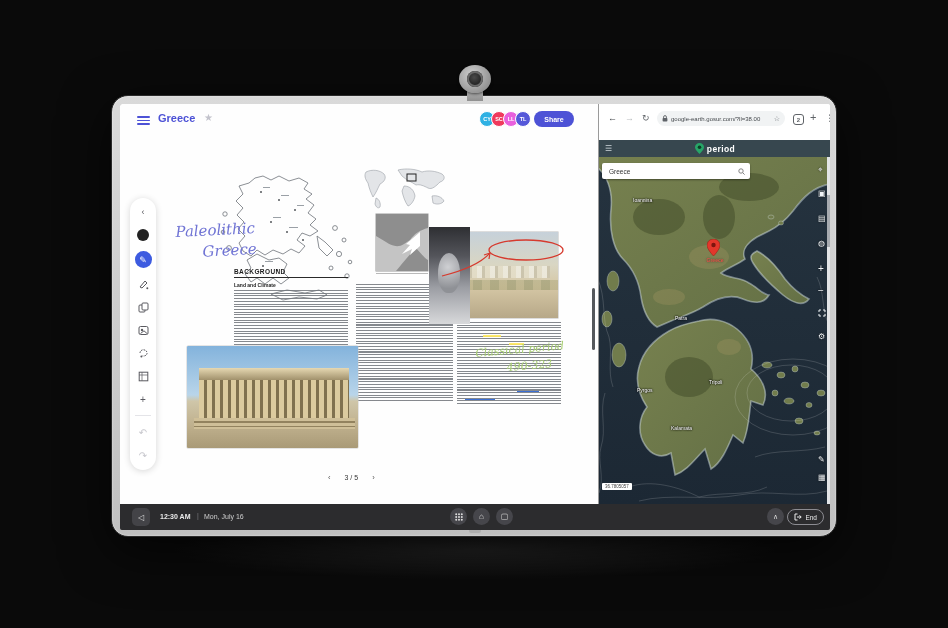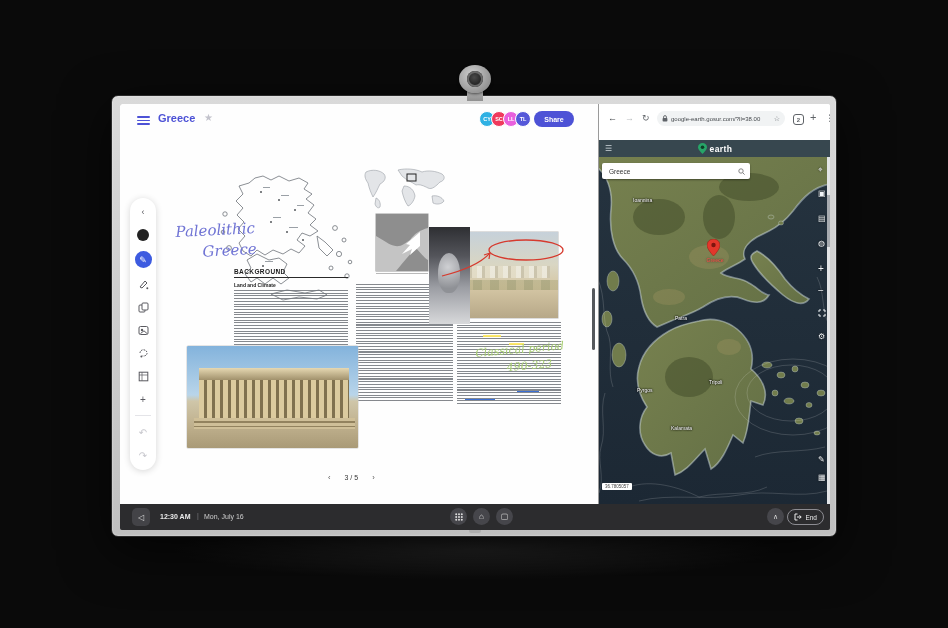--- a/index.html
+++ b/index.html
@@ -5,21 +5,21 @@
   html,body{margin:0;padding:0;background:#0a0a0a;}
   body{width:948px;height:628px;position:relative;overflow:hidden;
        font-family:"Liberation Sans",sans-serif;-webkit-font-smoothing:antialiased;}
   *{box-sizing:border-box;}
 
   
   .floor-shadow{position:absolute;left:170px;top:520px;width:610px;height:60px;
     background:radial-gradient(ellipse at center,rgba(80,80,80,.35),transparent 70%);}
   .device{position:absolute;left:111px;top:95px;width:726px;height:442px;
     background:linear-gradient(180deg,#dadada,#c0c0c0);
-    border:1px solid #2b2b2b;border-radius:7px;
+    border:1px solid #2b2b2b;border-radius:17px;
     box-shadow:0 14px 50px rgba(0,0,0,.65), inset 0 0 2px rgba(255,255,255,.7);}
   .camera{position:absolute;left:344px;top:-27px;width:38px;height:32px;}
   .cam-neck{position:absolute;left:11px;top:20px;width:16px;height:12px;background:linear-gradient(#b9b9b9,#8f8f8f);border-radius:3px 3px 0 0;}
   .cam-head{position:absolute;left:3px;top:-4px;width:32px;height:28px;border-radius:50%;
     background:radial-gradient(circle at 40% 35%,#cfcfcf,#8d8d8d 80%);box-shadow:0 1px 3px rgba(0,0,0,.6);}
   .cam-lens{position:absolute;left:8px;top:6px;width:16px;height:16px;border-radius:50%;
     background:radial-gradient(circle at 45% 40%,#4a4a4a,#1c1c1c 70%);box-shadow:inset 0 0 0 2px #6a6a6a;}
   .brand-logo{position:absolute;left:357px;bottom:3px;width:12px;height:5px;border-radius:2px;background:#aeaeae;}
   .screen{position:absolute;left:8px;top:8px;width:710px;height:426px;background:#fff;overflow:hidden;
     border-radius:2px;box-shadow:inset 0 0 0 1px #8a8a8a;}
@@ -348,21 +348,21 @@
         <span class="nav-ic" style="left:226px;">⋮</span>
       </div>
 
       <div class="gosur-bar">
         <span class="gosur-menu">☰</span>
         <div class="gosur-logo">
           <svg width="9" height="11" viewBox="0 0 9 11">
             <path d="M4.5 0 C6.9 0 9 1.9 9 4.3 C9 7 4.5 11 4.5 11 C4.5 11 0 7 0 4.3 C0 1.9 2.1 0 4.5 0 Z" fill="#27a568"></path>
             <circle cx="4.5" cy="4.2" r="1.8" fill="#0e3d26"></circle>
           </svg>
-          <span class="gosur-text">earth</span>
+          <span class="gosur-text">period</span>
         </div>
       </div>
 
       <div class="map">
         <svg class="terrain" width="232" height="347" viewBox="0 0 232 347">
           <defs>
             <linearGradient id="sea" x1="0" y1="0" x2="0" y2="1">
               <stop offset="0" stop-color="#25333f"></stop>
                 <stop offset="1" stop-color="#1c2834"></stop>
             </linearGradient>

